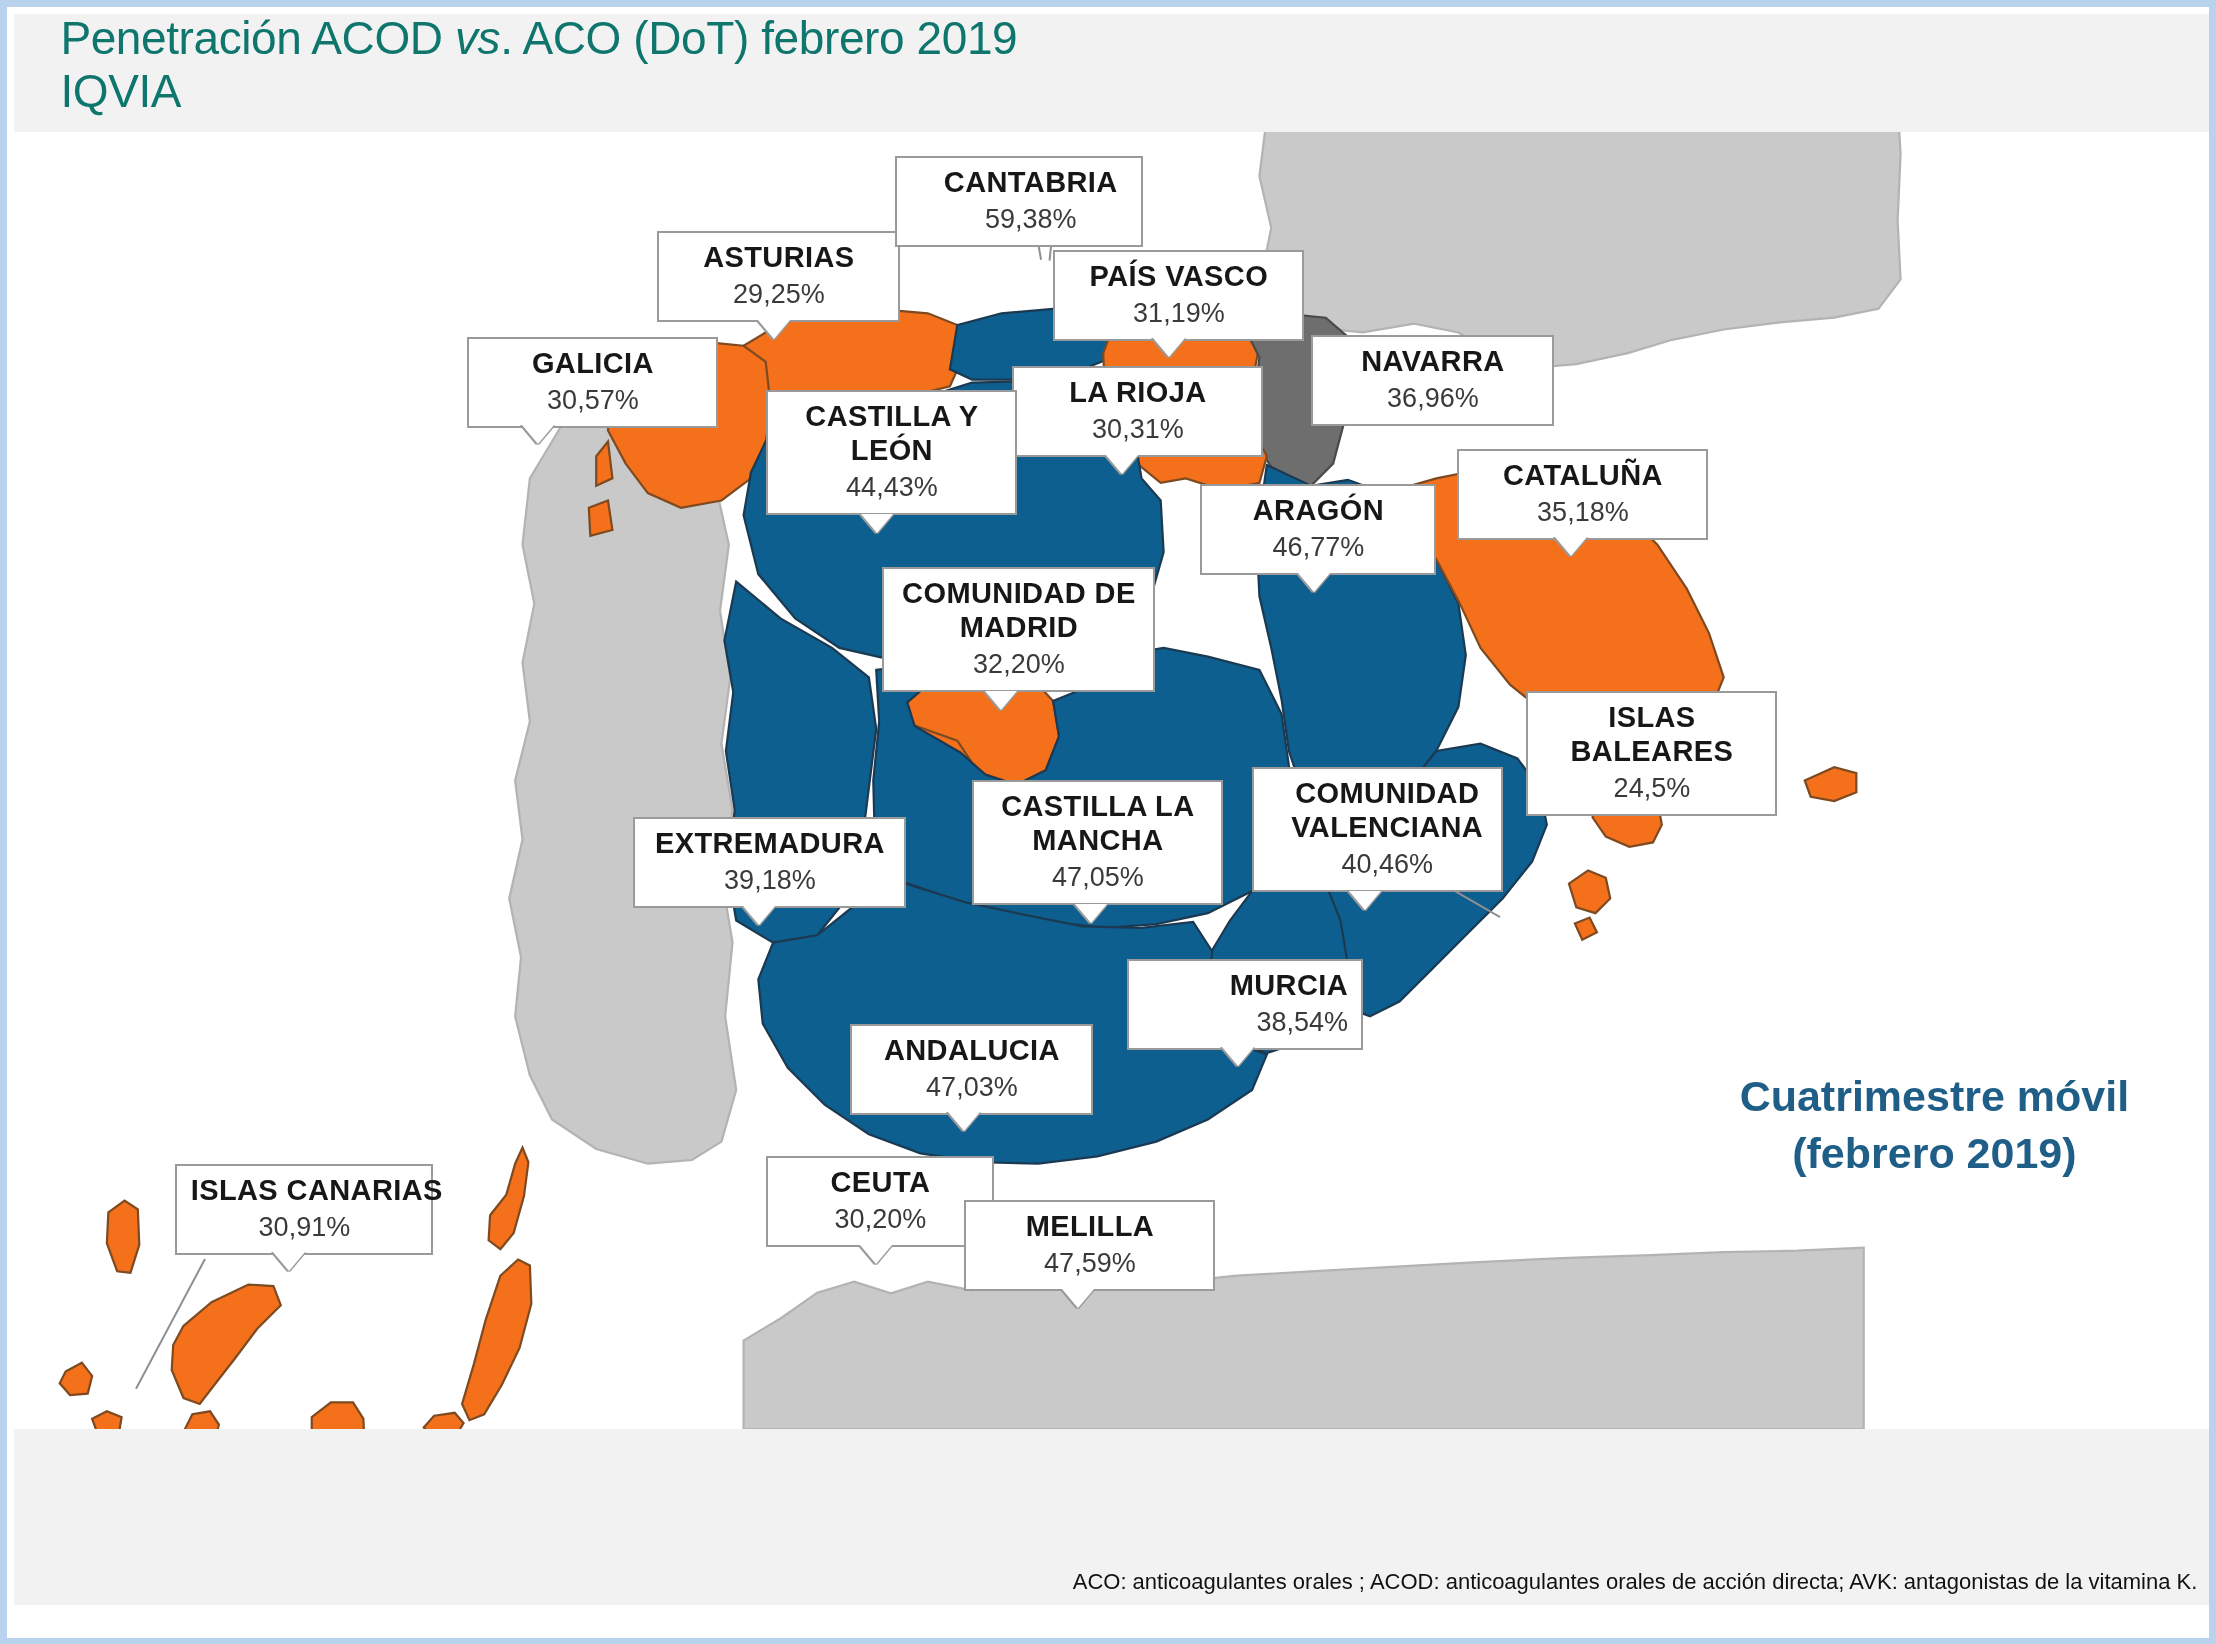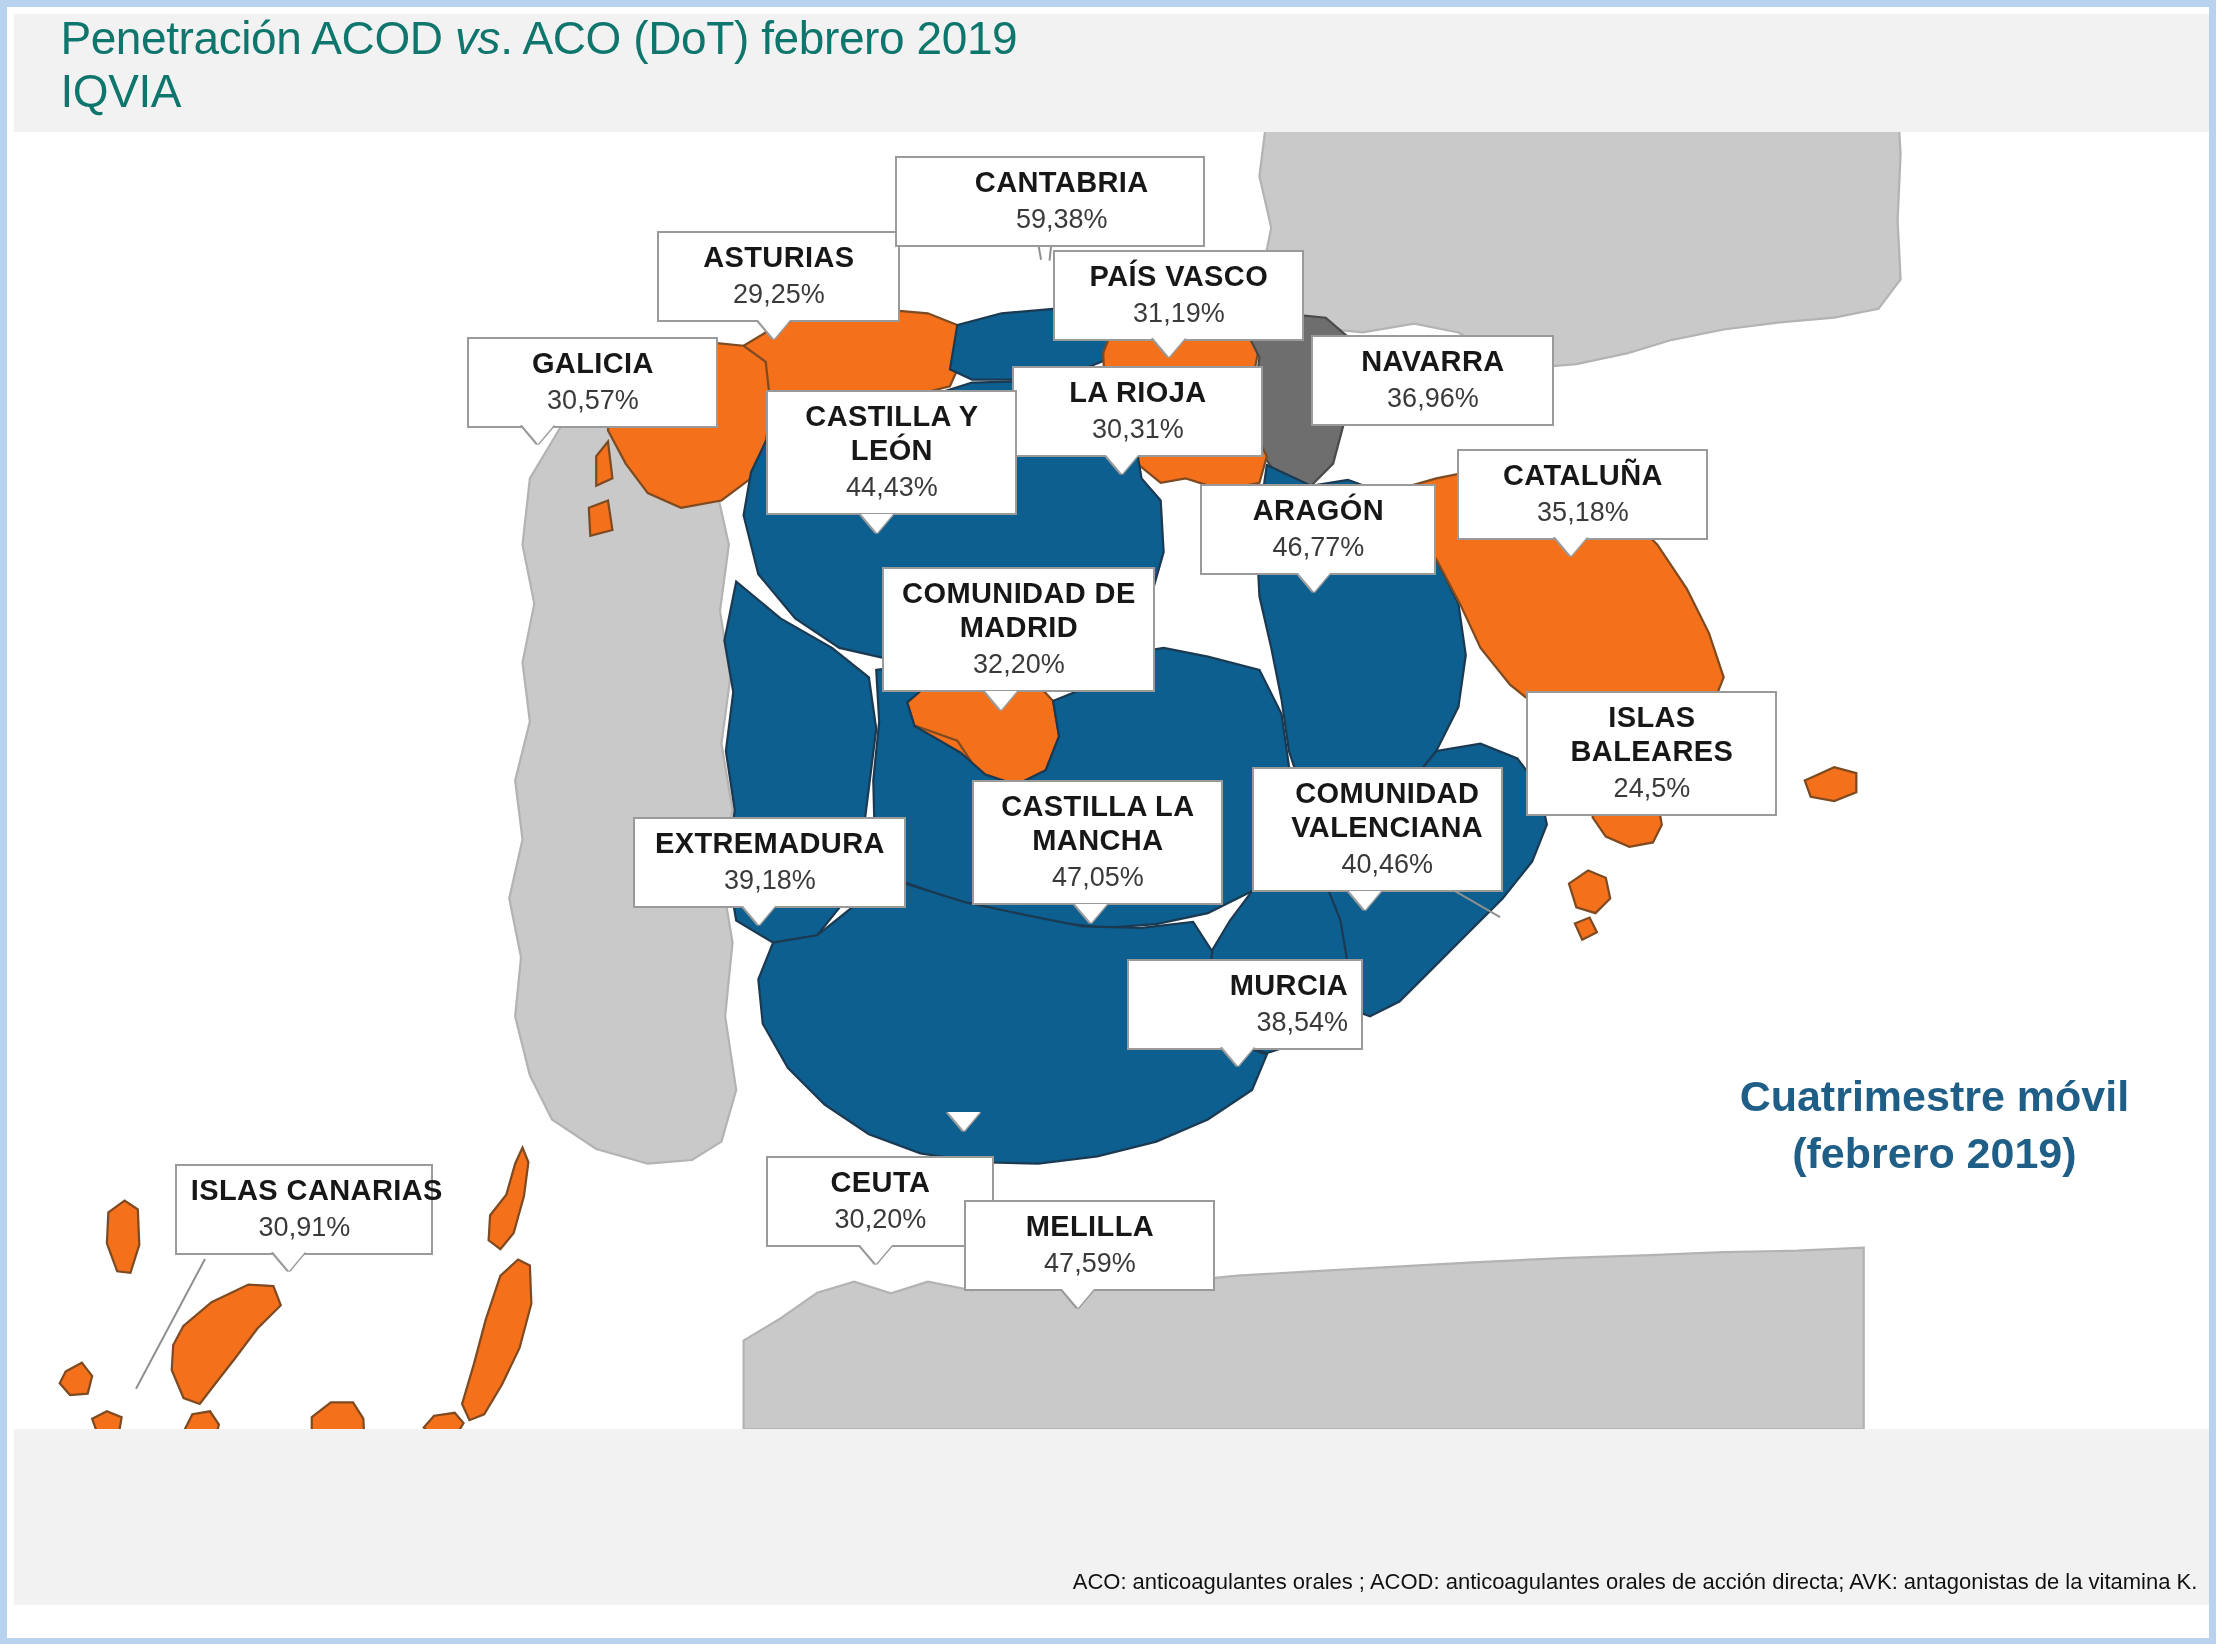--- a/index.html
+++ b/index.html
@@ -228,21 +228,21 @@
       <span class="val">30,57%</span>
     </div>
     <div class="tail" style="left:508px;top:293px;"></div>
 
     <div class="callout" style="left:643px;top:99px;width:243px;">
       <span class="nm">ASTURIAS</span>
       <span class="val">29,25%</span>
     </div>
     <div class="tail" style="left:744px;top:188px;"></div>
 
-    <div class="callout" style="left:881px;top:23.6px;width:310px;padding-left:36px;">
+    <div class="callout" style="left:881px;top:23.6px;width:248px;padding-left:36px;">
       <span class="nm">CANTABRIA</span>
       <span class="val">59,38%</span>
     </div>
 
     <div class="callout" style="left:1039px;top:118px;width:251px;">
       <span class="nm">PAÍS VASCO</span>
       <span class="val">31,19%</span>
     </div>
     <div class="tail" style="left:1139px;top:206px;"></div>
 
@@ -303,20 +303,24 @@
       <span class="nm wrap">ISLAS BALEARES</span>
       <span class="val">24,5%</span>
     </div>
 
     <div class="callout" style="left:1113px;top:827px;width:236px;text-align:right;">
       <span class="nm">MURCIA</span>
       <span class="val">38,54%</span>
     </div>
     <div class="tail" style="left:1208px;top:915px;"></div>
 
+    <div class="callout" style="left:836px;top:892px;width:243px;">
+      <span class="nm">ANDALUCIA</span>
+      <span class="val">47,03%</span>
+    </div>
     <div class="tail" style="left:934px;top:980px;"></div>
 
     <div class="callout" style="left:161px;top:1032px;width:258px;">
       <span class="nm">ISLAS CANARIAS</span>
       <span class="val">30,91%</span>
     </div>
     <div class="tail" style="left:259px;top:1120px;"></div>
 
     <div class="callout" style="left:752px;top:1024px;width:228px;">
       <span class="nm">CEUTA</span>

